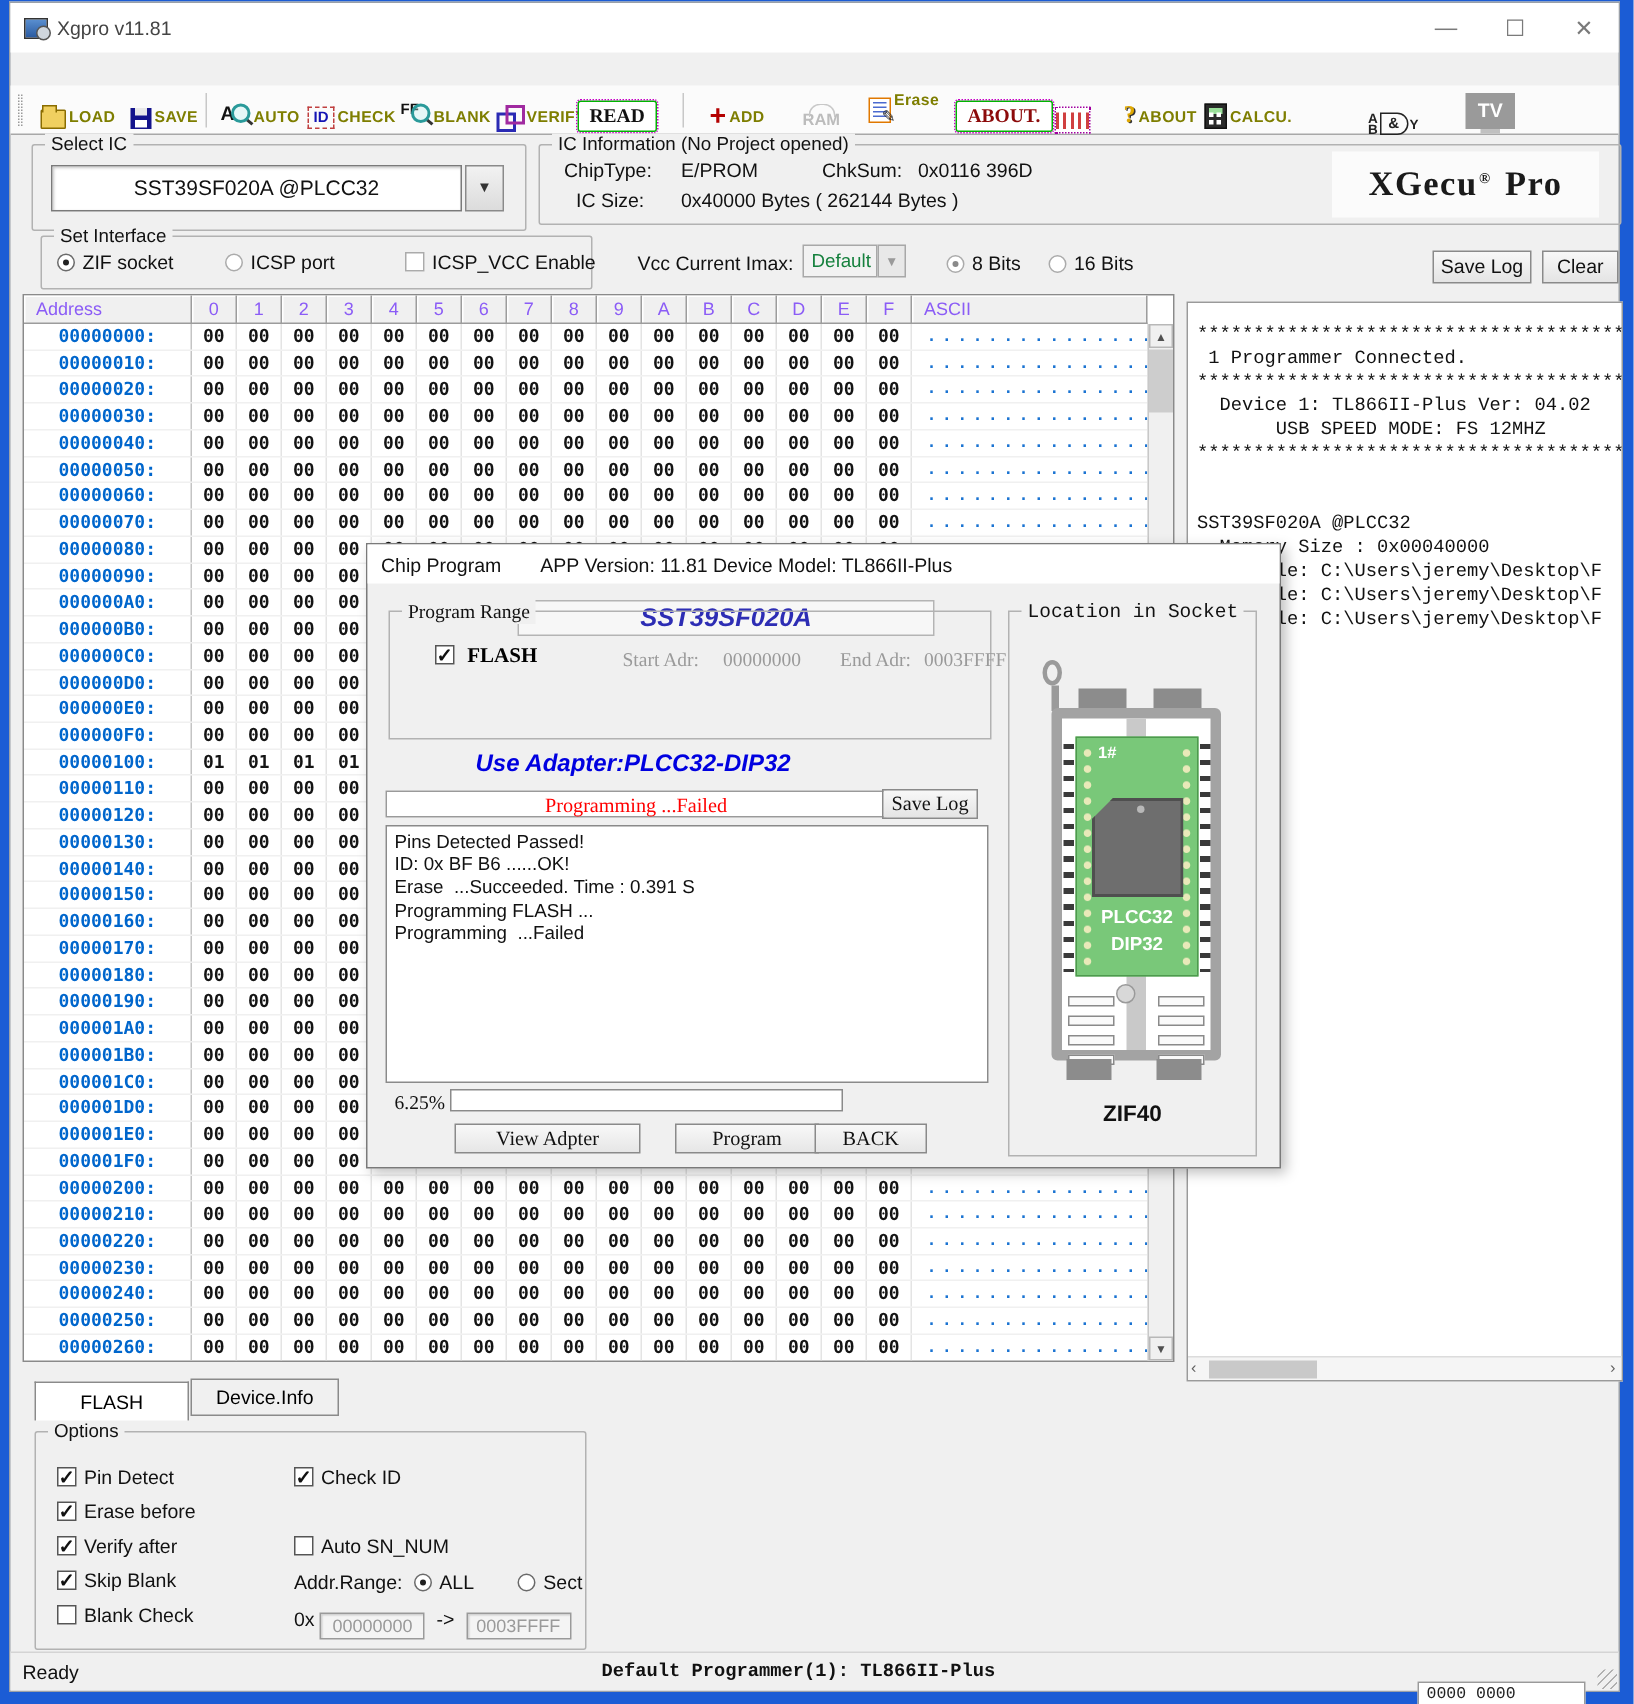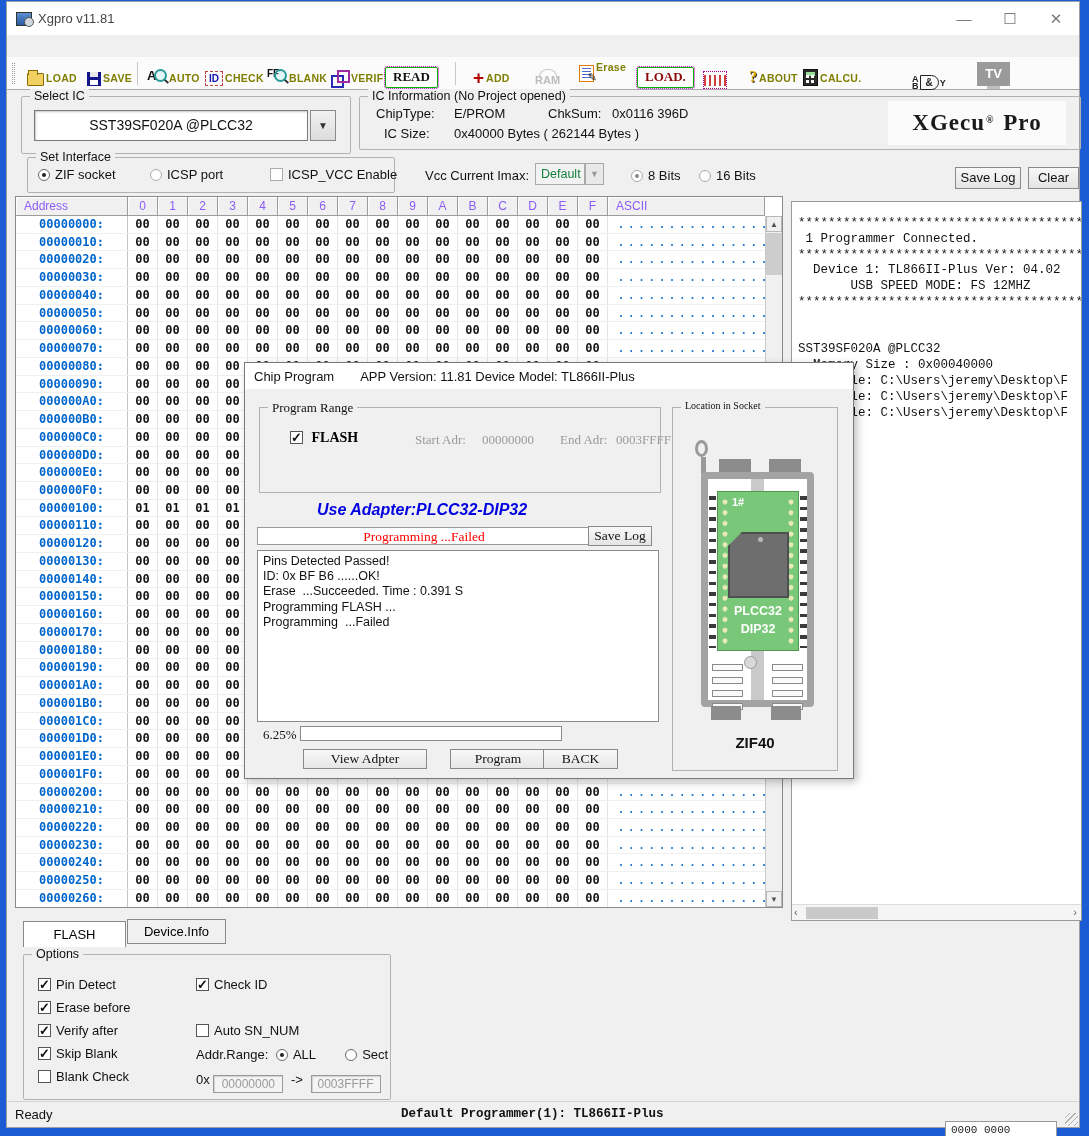--- a/index.html
+++ b/index.html
@@ -120,21 +120,21 @@
   #dlg-progress { position:absolute; left:12px; top:164px; width:334px; height:18px; background:#fff; border:1px solid #9a9a9a; text-align:center; font-family:"Liberation Serif",serif; font-size:13.5px; color:#f00; line-height:17px; }
   #dlg-savelog { left:343px; top:163px; width:64px; height:20px; font-family:"Liberation Serif",serif; font-size:13.5px; line-height:18px; }
   #dlg-log { position:absolute; left:12px; top:187px; width:402px; height:172px; background:#fff; border:1px solid #8a8a8a; overflow:hidden; }
   #dlg-log pre { font-family:"Liberation Sans",sans-serif; font-size:12.5px; line-height:15.2px; padding:3px 0 0 5px; color:#111; white-space:pre; }
   #dlg-pct { position:absolute; left:18px; top:364px; font-family:"Liberation Serif",serif; font-size:13px; color:#111; }
   #dlg-pbar { position:absolute; left:55px; top:363px; width:262px; height:15px; background:#fff; border:1px solid #8a8a8a; }
   .dlg-btn { position:absolute; top:386px; height:20px; background:linear-gradient(#f8f8f8,#e6e6e6); border:1px solid #8a8a8a; font-family:"Liberation Serif",serif; font-size:13.5px; text-align:center; line-height:18px; color:#111; }
 
   
   #socket-box { position:absolute; left:427px; top:44px; width:166px; height:364px; border:1px solid #b2b2b2; }
-  #socket-box .legend { font-family:Liberation Serif, serif; font-size:10px; }
+  #socket-box .legend { font-family:Liberation Mono, monospace; font-size:13px; }
   .sock { position:absolute; }
   #lever-ring { left:22px; top:32px; width:13px; height:17px; border:3.5px solid #9a9a9a; border-radius:50%; }
   #lever-stem { left:28px; top:49px; width:5px; height:17px; background:#9a9a9a; }
   #tab1 { left:46px; top:51px; width:32px; height:14px; background:#8c8c8c; }
   #tab2 { left:96px; top:51px; width:32px; height:14px; background:#8c8c8c; }
   #sock-body { left:28px; top:64px; width:113px; height:235px; background:#fff; border:7px solid #a3a3a3; border-radius:4px; }
   #channel { left:78px; top:71px; width:13px; height:221px; background:#c9c9c9; }
   #foot1 { left:38px; top:298px; width:30px; height:14px; background:#8c8c8c; }
   #foot2 { left:98px; top:298px; width:30px; height:14px; background:#8c8c8c; }
   #board { left:44px; top:83px; width:82px; height:160px; background:#79c879; border:1px solid #4e9a4e; }
@@ -210,21 +210,21 @@
       <span class="tlabel">ADD</span>
       </div>
     <div class="tbtn" style="left:528px">
       <span class="ram-icon">RAM</span>
       </div>
     <div class="tbtn" style="left:572px;align-items:flex-start">
       <span class="erase-icon" style="margin-top:4px"></span>
       <span class="tlabel">Erase</span>
       </div>
     <div class="tbtn" style="left:630px;top:6px">
-      <span class="boxbtn red">LOAD.</span>
+      <span class="boxbtn red">ABOUT.</span>
       </div>
     <div class="tbtn" style="left:696px;top:7px">
       <span class="chip-icon"></span>
       </div>
     <div class="tbtn" style="left:742px">
       <span class="q-icon">?</span>
       <span class="tlabel">ABOUT</span>
       </div>
     <div class="tbtn" style="left:796px">
       <span class="calc-icon"></span>
@@ -1155,20 +1155,21 @@
     <span id="status-center">Default Programmer(1): TL866II-Plus</span>
     <span id="status-right">0000 0000</span>
     <span id="grip"></span>
   </div>
 
   <div id="dialog">
     <div id="dlg-title">
       <span>Chip Program</span>
       <span>APP Version: 11.81 Device Model: TL866II-Plus</span>
     </div>
+    <div id="chipname-box">SST39SF020A</div>
     <div id="range-box">
       <span class="legend">Program Range</span>
       <span id="flash-chk">
         <span class="checkbox checked"></span>
         <span>FLASH</span></span>
       <span class="adr-label" style="left:155px">Start Adr:</span>
       <span class="adr-label" style="left:222px">00000000</span>
       <span class="adr-label" style="left:300px">End Adr:</span>
       <span class="adr-label" style="left:356px">0003FFFF</span>
     </div>

